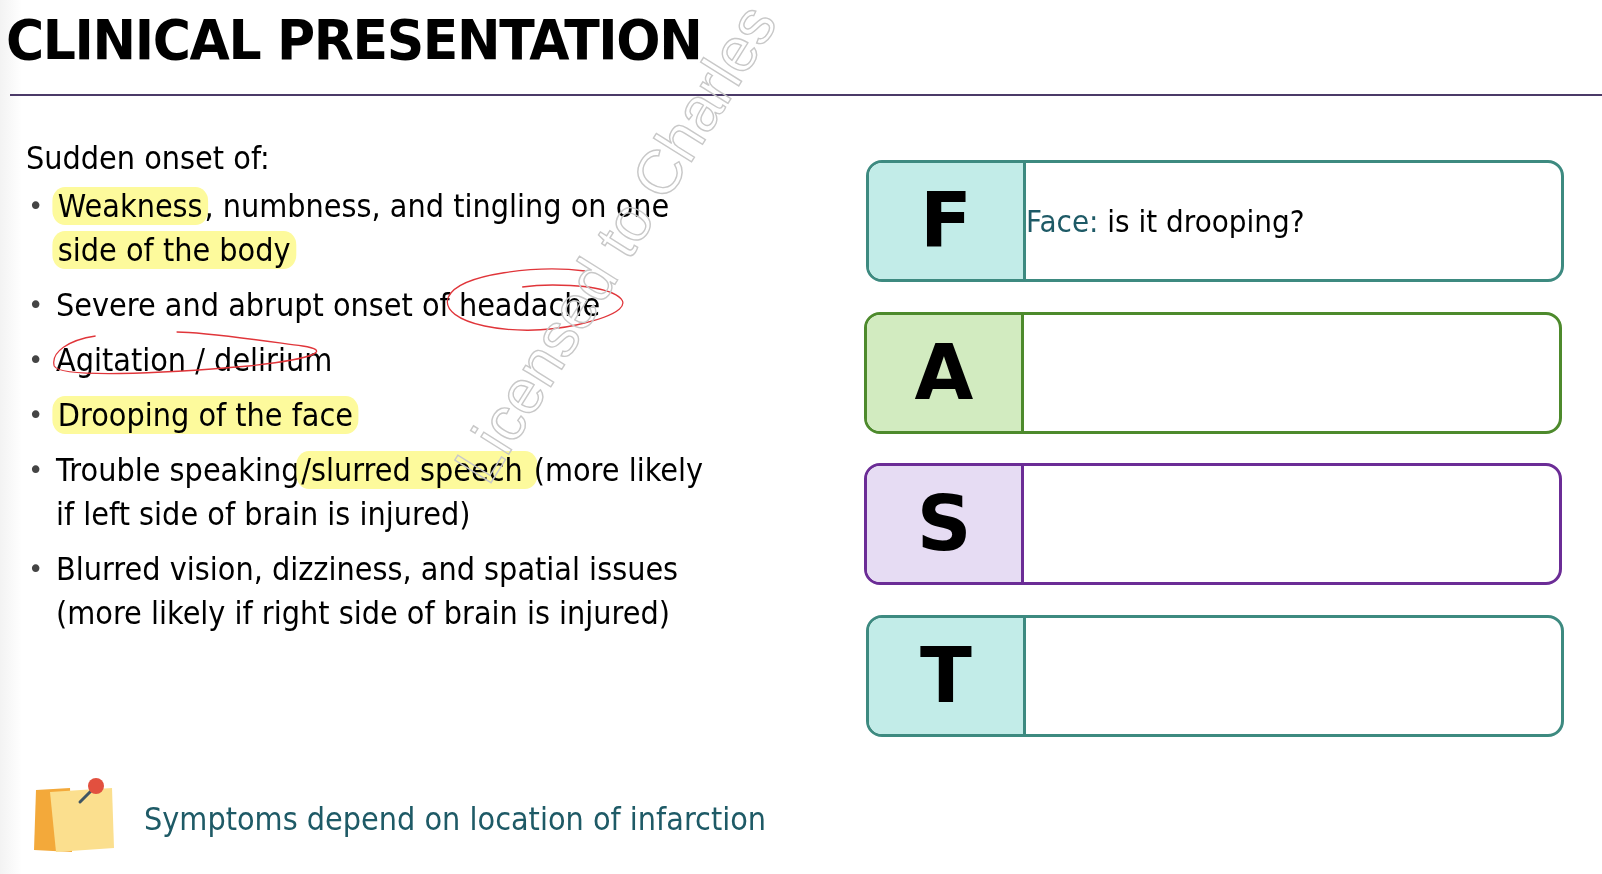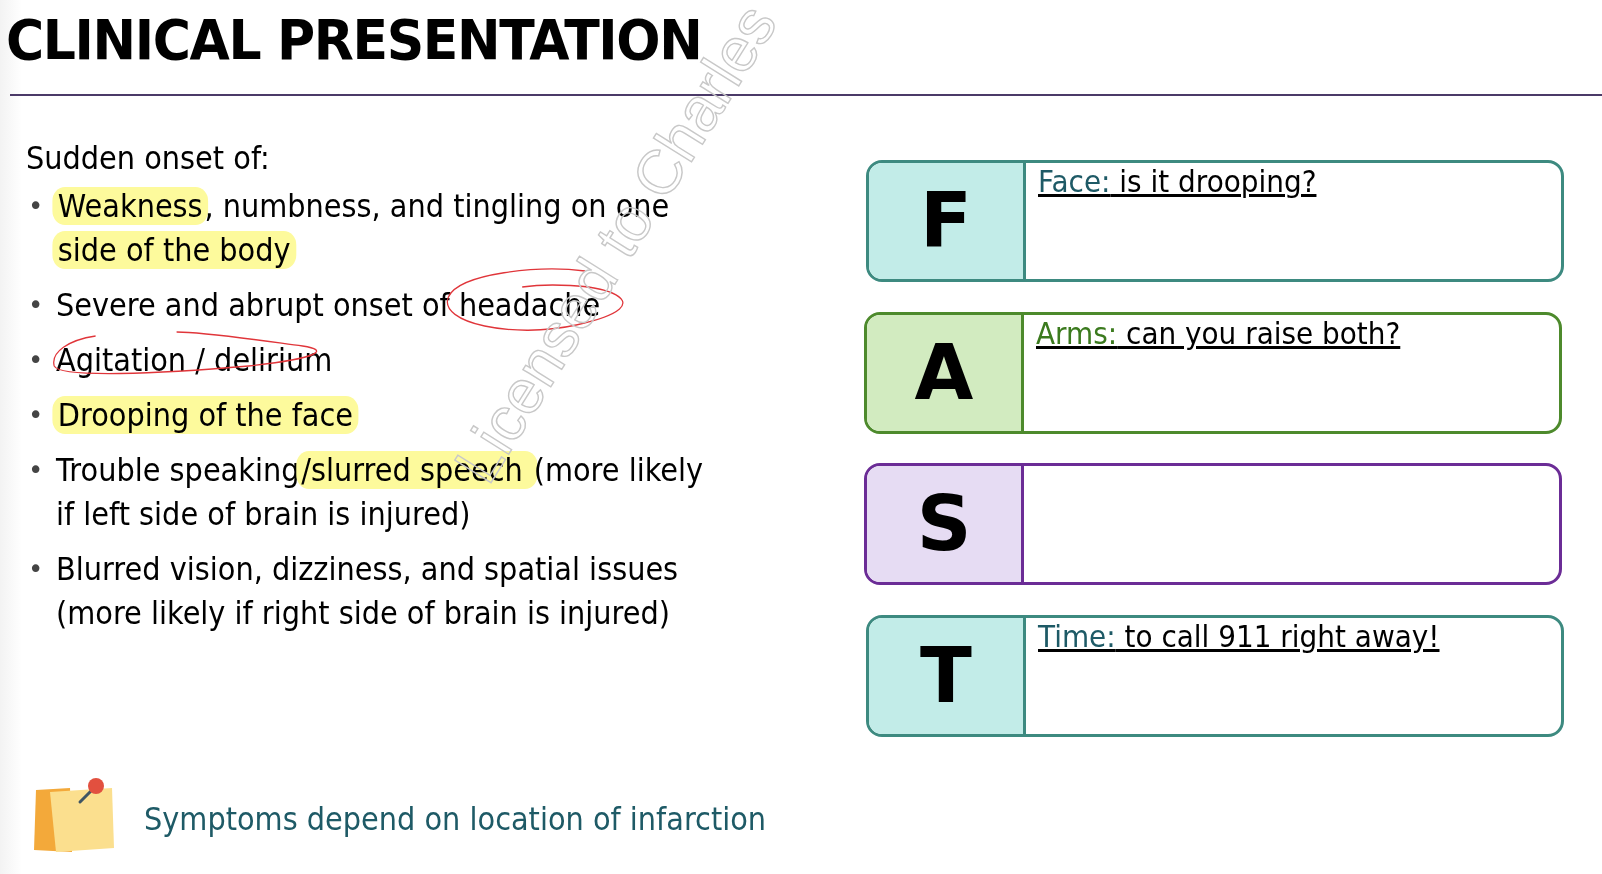--- a/index.html
+++ b/index.html
@@ -42,22 +42,22 @@
     position: absolute; left: 0; width: 698px; height: 122px;
     border: 3px solid; border-radius: 16px; box-sizing: border-box;
     background: #fff; overflow: hidden; display: flex;
   }
   .fast-letter-cell {
     width: 154px; flex: 0 0 154px; border-right: 3px solid;
     display: flex; align-items: center; justify-content: center;
     font-size: 76px; font-weight: bold; line-height: 1;
   }
   .fast-text {
-    padding-left: 12px; display: flex; 
-    font-size: 31px; white-space: nowrap; text-decoration: underline;
+    display: flex; align-items: center;
+    font-size: 31px; white-space: nowrap;
   }
   .fast-text .inner { transform: scaleX(0.9); transform-origin: left center; display: inline-block; }
   .fast-key { font-weight: normal; }
 
   .note-row { position: absolute; left: 30px; top: 778px; display: flex; align-items: center; }
   .note-icon { width: 90px; height: 80px; position: relative; }
   .note-text {
     position: absolute; left: 144px; top: 800px;
     font-size: 32px; color: #1e5a66; white-space: nowrap;
     transform: scaleX(0.9); transform-origin: left top;
@@ -126,32 +126,26 @@
 
 <div class="fast">
   <div class="fast-row" style="top:0px;border-color:#3d8a80;">
     <div class="fast-letter-cell" style="background:#c2ece8;border-color:#3d8a80;">F</div>
     <div class="fast-text">
         <span class="inner"><span class="fast-key" style="color:#1e5a66;">Face:</span><span> is it drooping?</span></span>
       </div>
   </div>
   <div class="fast-row" style="top:152px;left:-2px;border-color:#4d8a2c;">
     <div class="fast-letter-cell" style="background:#d2ebc0;border-color:#4d8a2c;">A</div>
-    <div class="fast-text">
-        <span class="inner"><span class="fast-key" style="color:#3b7a1e;">Arms:</span><span> can you raise both?</span></span>
-      </div>
   </div>
   <div class="fast-row" style="top:303px;left:-2px;border-color:#6b2c96;">
     <div class="fast-letter-cell" style="background:#e6dcf3;border-color:#6b2c96;">S</div>
   </div>
   <div class="fast-row" style="top:455px;border-color:#3d8a80;">
     <div class="fast-letter-cell" style="background:#c2ece8;border-color:#3d8a80;">T</div>
-    <div class="fast-text">
-        <span class="inner"><span class="fast-key" style="color:#1e5a66;">Time:</span><span> to call 911 right away!</span></span>
-      </div>
   </div>
 </div>
 
 <div class="note-row">
   <div class="note-icon">
     <svg width="90" height="80" viewBox="0 0 90 80">
       <polygon points="6,12 40,10 42,74 4,72" fill="#f3a93a"></polygon>
       <polygon points="20,14 82,10 84,70 26,74" fill="#fbdf8e"></polygon>
       <line x1="50" y1="24" x2="62" y2="12" stroke="#3f5563" stroke-width="3" stroke-linecap="round"></line>
       <circle cx="66" cy="8" r="8" fill="#e2503f"></circle>

